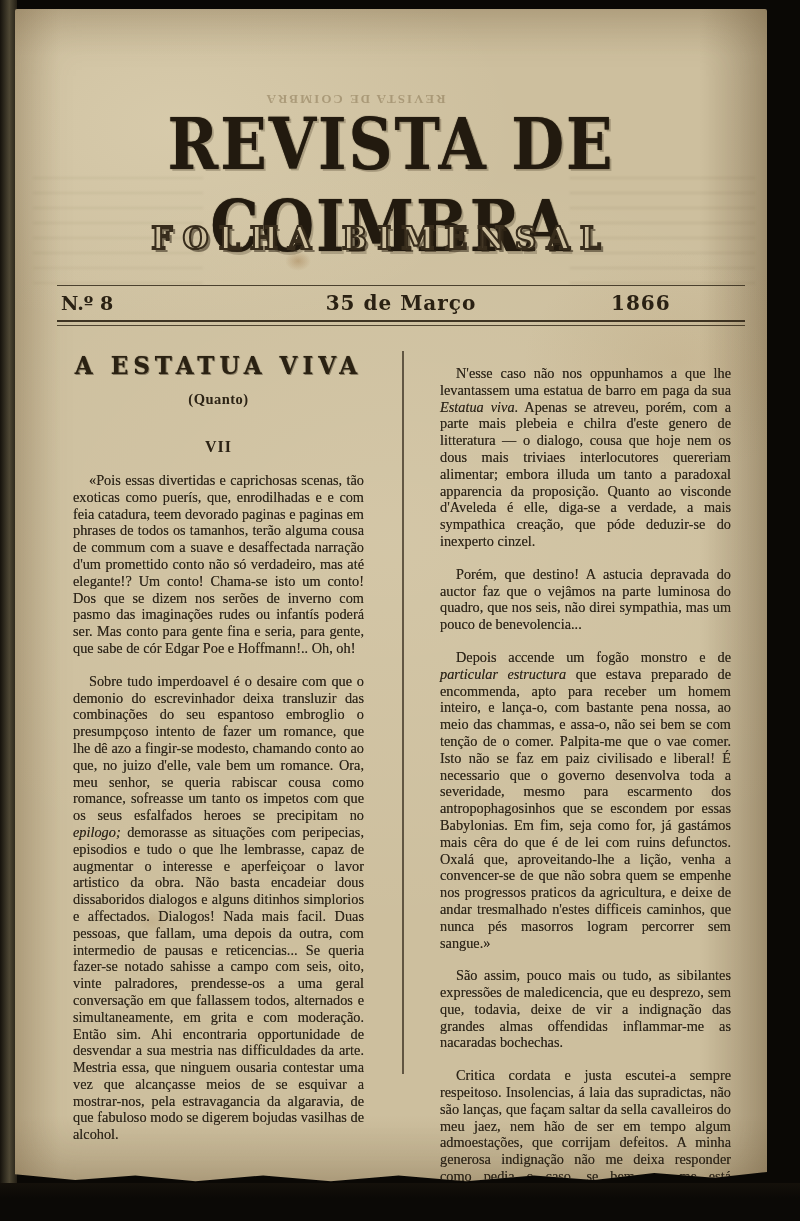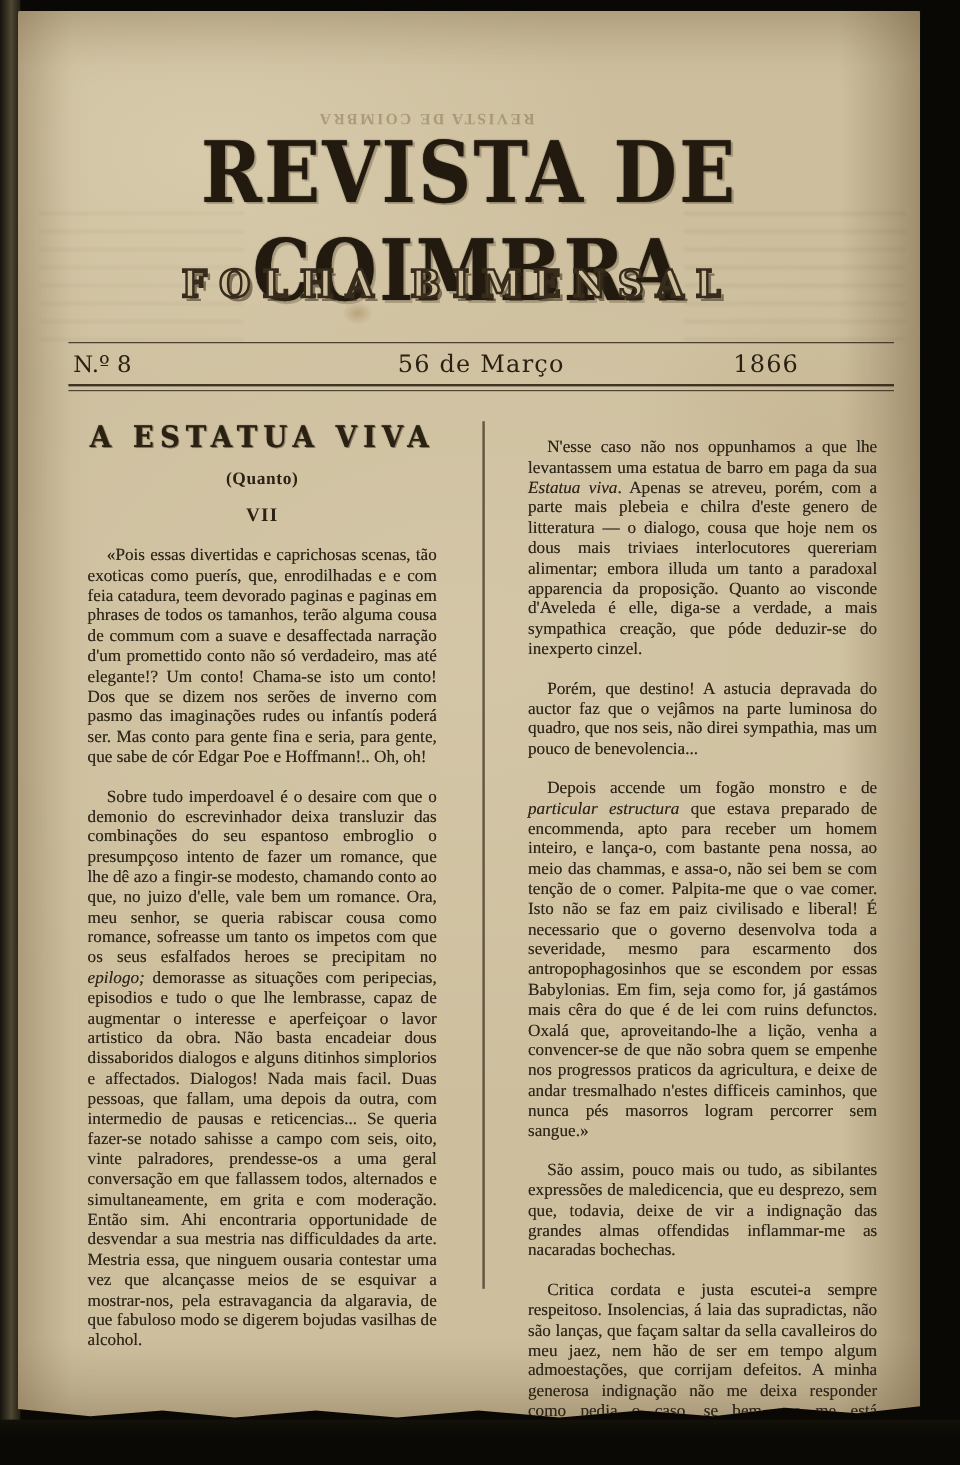--- a/index.html
+++ b/index.html
@@ -39,36 +39,36 @@
        font-family:"DejaVu Serif",serif;font-weight:700;font-size:61px;letter-spacing:2px;
        color:#221a0f;transform:scaleY(1.16);transform-origin:top;
        text-shadow:0 0 1px rgba(40,30,15,.85),2px 2px 0 rgba(60,48,28,.25);}
   .masthead-sub{position:absolute;top:211px;left:0;width:100%;text-align:center;margin:0;
        font-family:"DejaVu Serif",serif;font-weight:700;font-size:30px;letter-spacing:10px;
        color:#cdbf9e;-webkit-text-stroke:2px #372c1c;
        text-shadow:3px 3px 0 rgba(55,44,28,.55);transform:translateX(-10px) scaleY(1.05);}
   .issue-block{position:absolute;top:276px;left:42px;right:22px;}
   .issue-rule-top{border-top:1.5px solid rgba(52,42,26,.85);}
   .issue-row{display:flex;align-items:baseline;padding:5px 4px 5px;
-       font-family:"DejaVu Serif",serif;font-weight:400;color:#2a2113;}
+       font-family:"DejaVu Serif",serif;font-weight:700;color:#2a2113;}
   .issue-number{font-size:19px;width:130px;}
   .issue-date{font-size:20px;flex:1;text-align:center;letter-spacing:1px;}
   .issue-year{font-size:20px;width:130px;letter-spacing:1px;}
   .issue-rule-bottom{height:3px;border-top:2px solid rgba(48,38,23,.9);
        border-bottom:1.5px solid rgba(48,38,23,.8);}
   .columns{position:absolute;top:340px;left:42px;right:20px;height:730px;display:flex;gap:44px;}
   .col{flex:1;min-width:0;}
   .col-divider{position:absolute;left:50%;top:2px;height:99%;width:1.5px;
        background:rgba(50,40,25,.7);}
   .article-title{margin:2px 0 0;text-align:center;font-family:"DejaVu Serif",serif;
        font-weight:700;font-size:23px;letter-spacing:5px;color:#2a2112;
        transform:scaleY(1.08);text-shadow:1px 1px 0 rgba(42,33,18,.4),0 0 1px rgba(42,33,18,.6);}
   .article-subtitle{margin:13px 0 0;text-align:center;font-weight:700;font-size:14.5px;
        color:#2c2315;letter-spacing:.5px;}
-  .article-chapter{margin:13px 0 0;text-align:center;font-weight:700;font-size:16px;
+  .article-chapter{margin:30px 0 0;text-align:center;font-weight:700;font-size:16px;
        color:#2c2315;letter-spacing:1px;}
   .body-text{margin-top:11px;}
   .body-text p, .col p{margin:16px;text-align:justify;text-indent:16px;
        font-size:14.3px;line-height:16.8px;color:#2e261a;
        text-shadow:0 0 .4px rgba(46,38,26,.65);}
   .col p i{font-style:italic;}
 </style>
 </head>
 <body>
 
@@ -86,21 +86,21 @@
     <div class="bleed-top">REVISTA DE COIMBRA</div>
 
     <h1 class="masthead-title">REVISTA DE COIMBRA</h1>
 
     <div class="masthead-sub">FOLHA BIMENSAL</div>
 
     <div class="issue-block">
       <div class="issue-rule-top"></div>
       <div class="issue-row">
         <span class="issue-number">N.º 8</span>
-        <span class="issue-date">56 de Março</span>
+        <span class="issue-date">35 de Março</span>
         <span class="issue-year">1866</span>
       </div>
       <div class="issue-rule-bottom"></div>
     </div>
 
     <div class="columns">
       <div class="col col-left">
         <h2 class="article-title">A ESTATUA VIVA</h2>
         <div class="article-subtitle">(Quanto)</div>
         <div class="article-chapter">VII</div>

